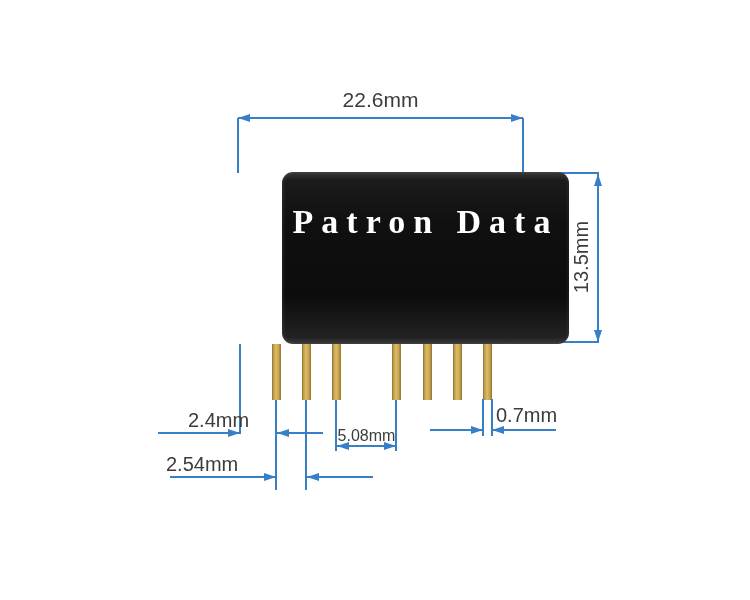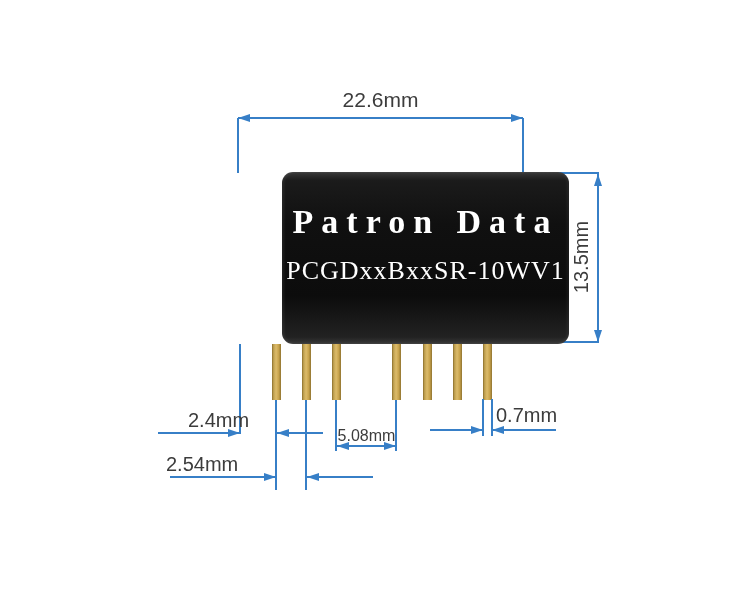--- a/index.html
+++ b/index.html
@@ -67,21 +67,20 @@
     <div class="hline" style="left:523px;top:172px;width:76px;"></div>
     <div class="hline" style="left:525px;top:341px;width:74px;"></div>
     <div class="vline" style="left:597px;top:174px;height:168px;"></div>
     <div class="tri tri-u" style="left:594px;top:174px;"></div>
     <div class="tri tri-d" style="left:594px;top:330px;"></div>
     <div class="lbl lbl-right">13.5mm</div>
   </div>
 
   <div class="body">
     <div class="body-line brand">Patron Data</div>
-    <div class="body-line model">PCGDxxBxxSR-10WV1</div>
   </div>
 
   <div class="pin p1"></div>
   <div class="pin p2"></div>
   <div class="pin p3"></div>
   <div class="pin p4"></div>
   <div class="pin p5"></div>
   <div class="pin p6"></div>
   <div class="pin p7"></div>
 

